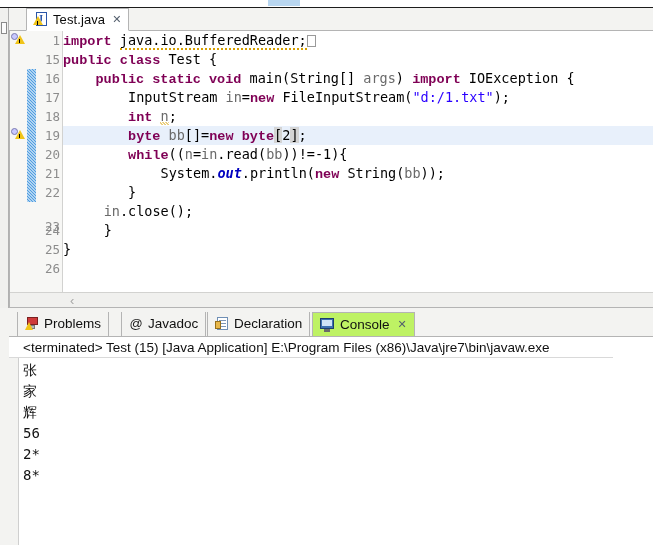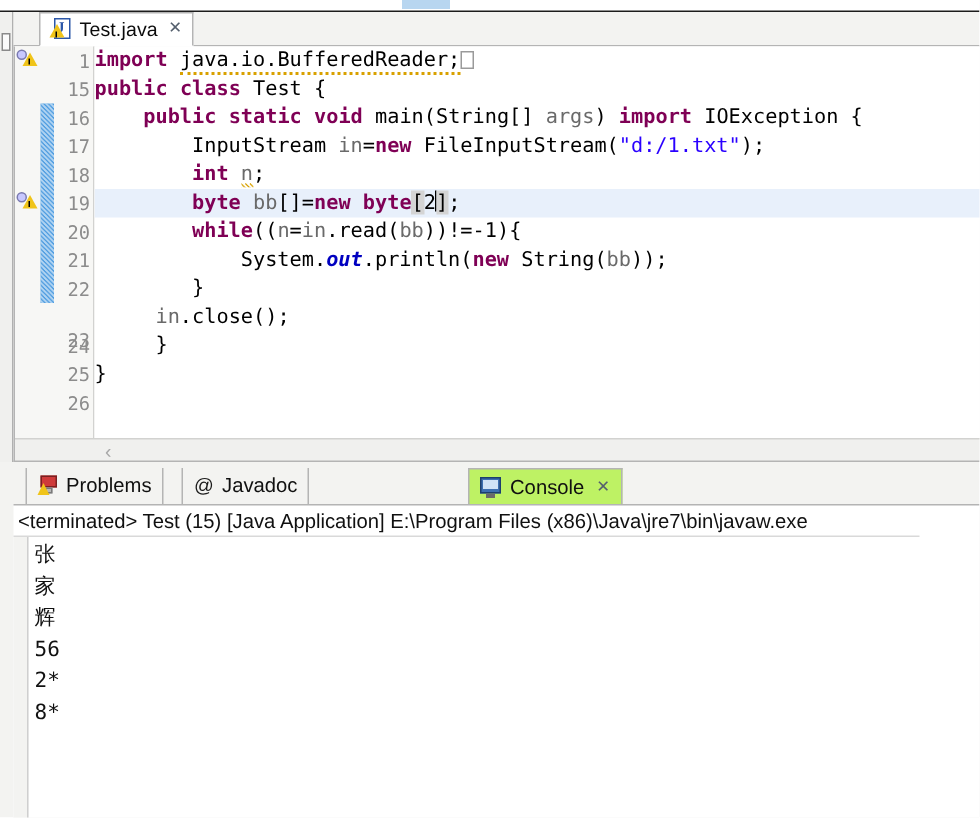--- a/index.html
+++ b/index.html
@@ -159,21 +159,21 @@
     position: absolute; left: 0; height: 19px; line-height: 19px;
     white-space: pre;
     font-family: "DejaVu Sans Mono", monospace;
     font-size: 13.5px;
     color: #000000;
   }
   .hl-line {
     position: absolute; left: 0; width: 591px; height: 19px;
     background: #e8f0fb;
   }
-  .kw   { color: #7f0055; font-weight: bold; }
+  .kw   { color: #7f0055; font-weight: bold; font-family: Liberation Mono, monospace; }
   .str  { color: #2a00ff; }
   .fld  { color: #0000c0; font-weight: bold; font-style: italic; }
   .pln  { color: #000000; }
   .loc  { color: #6a6a6a; }
   .num  { color: #000000; }
   .spell {
     border-bottom: 2px dotted #d8a100;
     padding-bottom: 0px;
   }
   .underline-warn {
@@ -292,21 +292,21 @@
     position: absolute; left: 0px; top: 24px; width: 644px; height: 209px;
     background: #ffffff;
     border-top: 1px solid #b4b4b4;
   }
   .terminated-line {
     position: absolute; left: 0px; top: 0px; width: 604px; height: 21px;
     line-height: 21px;
     font-family: "Liberation Sans", sans-serif;
     font-size: 13.5px; color: #101010;
     white-space: nowrap; overflow: hidden;
-    padding-left: 3px;
+    padding-left: 14px;
     border-bottom: 1px solid #d9d9d9;
   }
   .console-gutter {
     position: absolute; left: 0px; top: 21px; width: 10px; height: 188px;
     background: #f3f3f1; border-right: 1px solid #cfcfcf;
   }
   .console-out {
     position: absolute; left: 14px; top: 23px; width: 600px;
   }
   .cout-line {
@@ -430,20 +430,30 @@
             <span class="wa"></span>
         </span>
         <span class="lbl">Problems</span>
       </div>
 
       <div class="bv-tab" style="left:112px;">
         <span class="icon-at">@</span>
         <span class="lbl">Javadoc</span>
       </div>
 
+      <div class="bv-tab" style="left:198px;">
+        <span class="icon-decl">
+          <span class="pg"></span>
+            <span class="l1"></span>
+            <span class="l2"></span>
+            <span class="l3"></span>
+            <span class="cur"></span>
+        </span>
+        <span class="lbl">Declaration</span>
+      </div>
 
       <div class="bv-tab active" style="left:303px;">
         <span class="icon-console">
           <span class="mon"></span>
             <span class="scr2"></span>
             <span class="base"></span>
         </span>
         <span class="lbl">Console</span>
         <span class="x">✕</span>
       </div>

